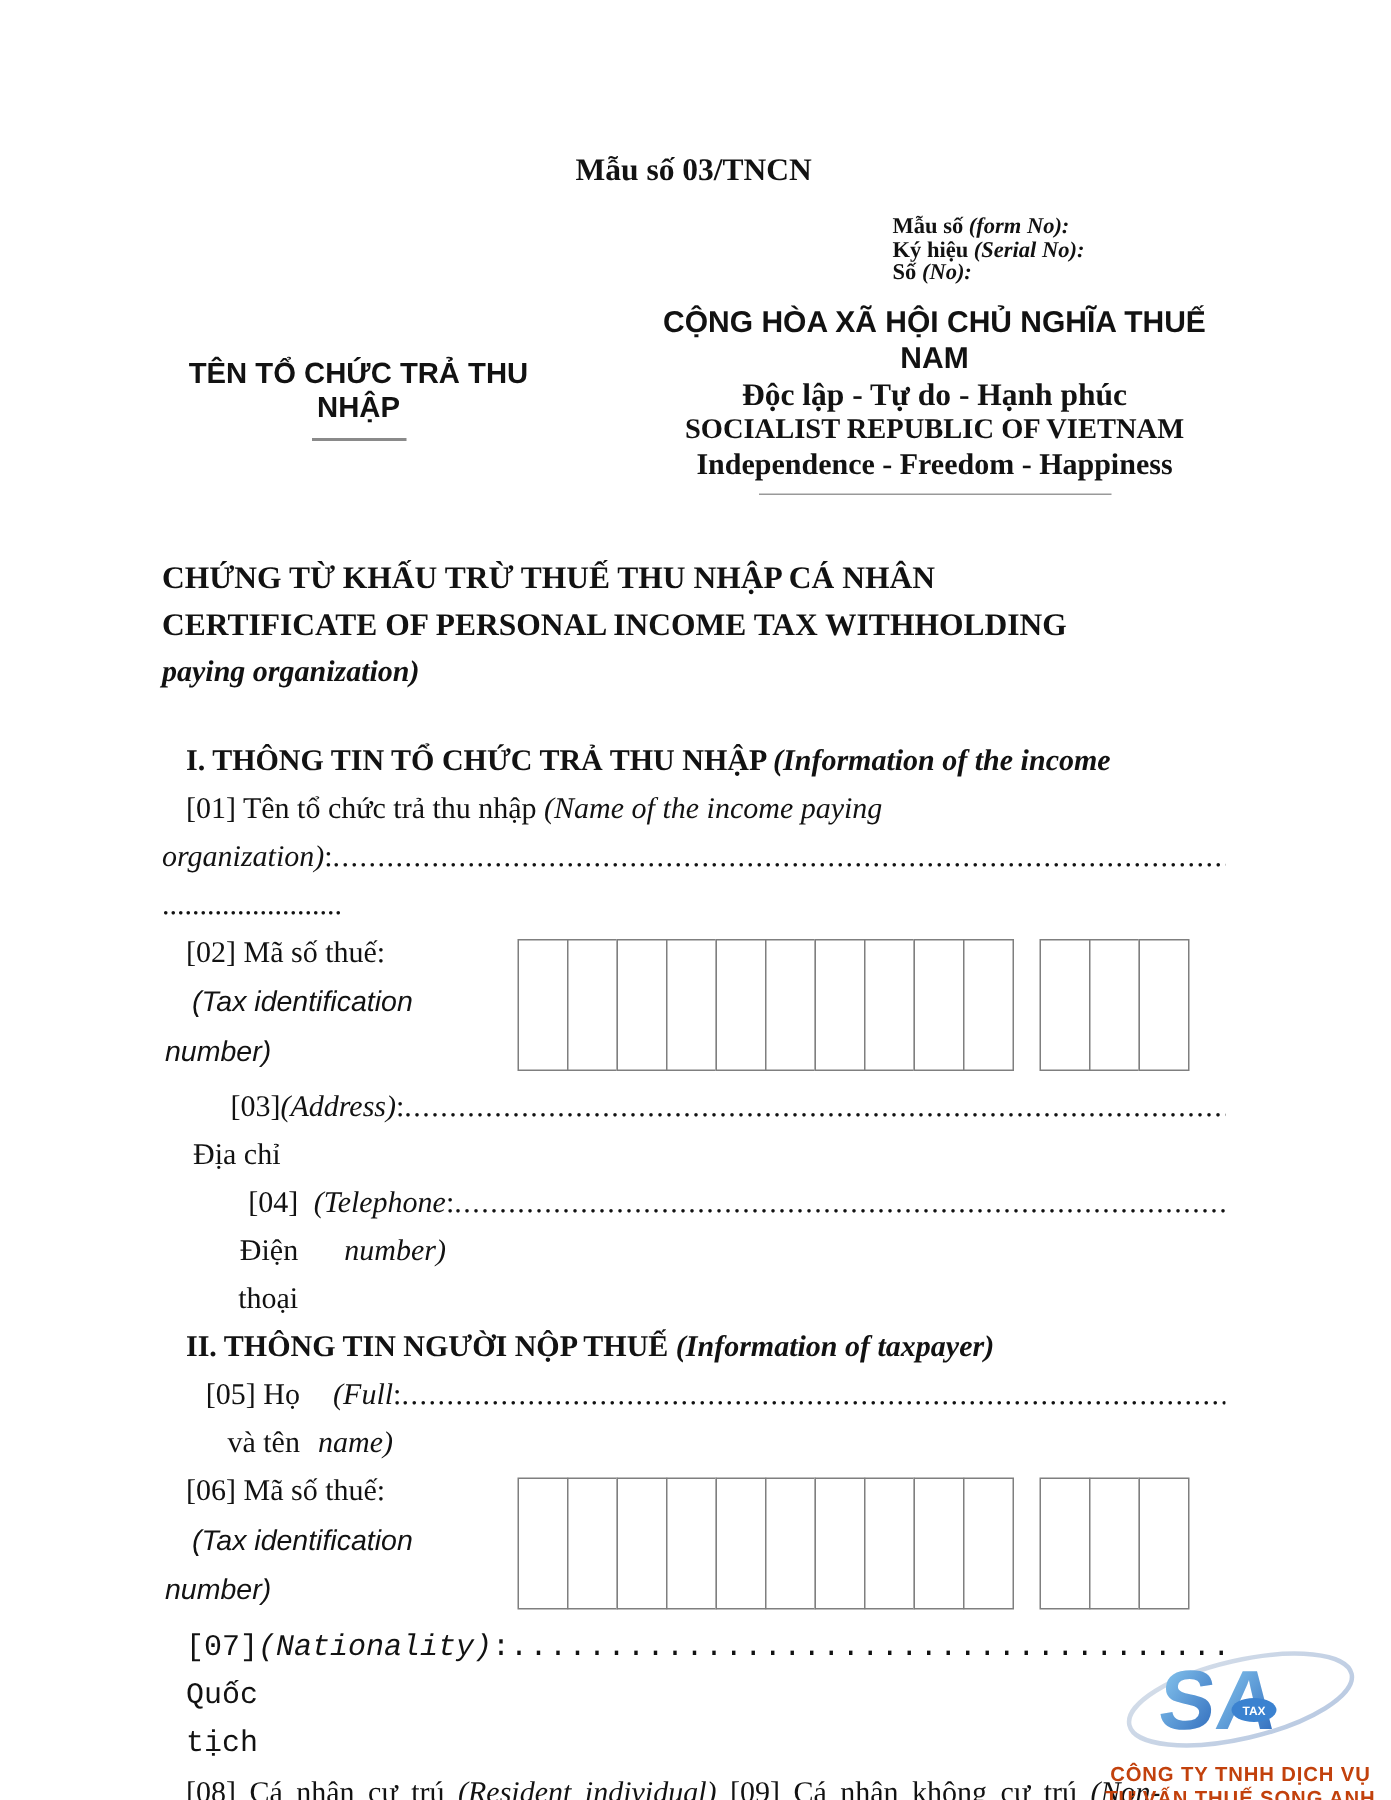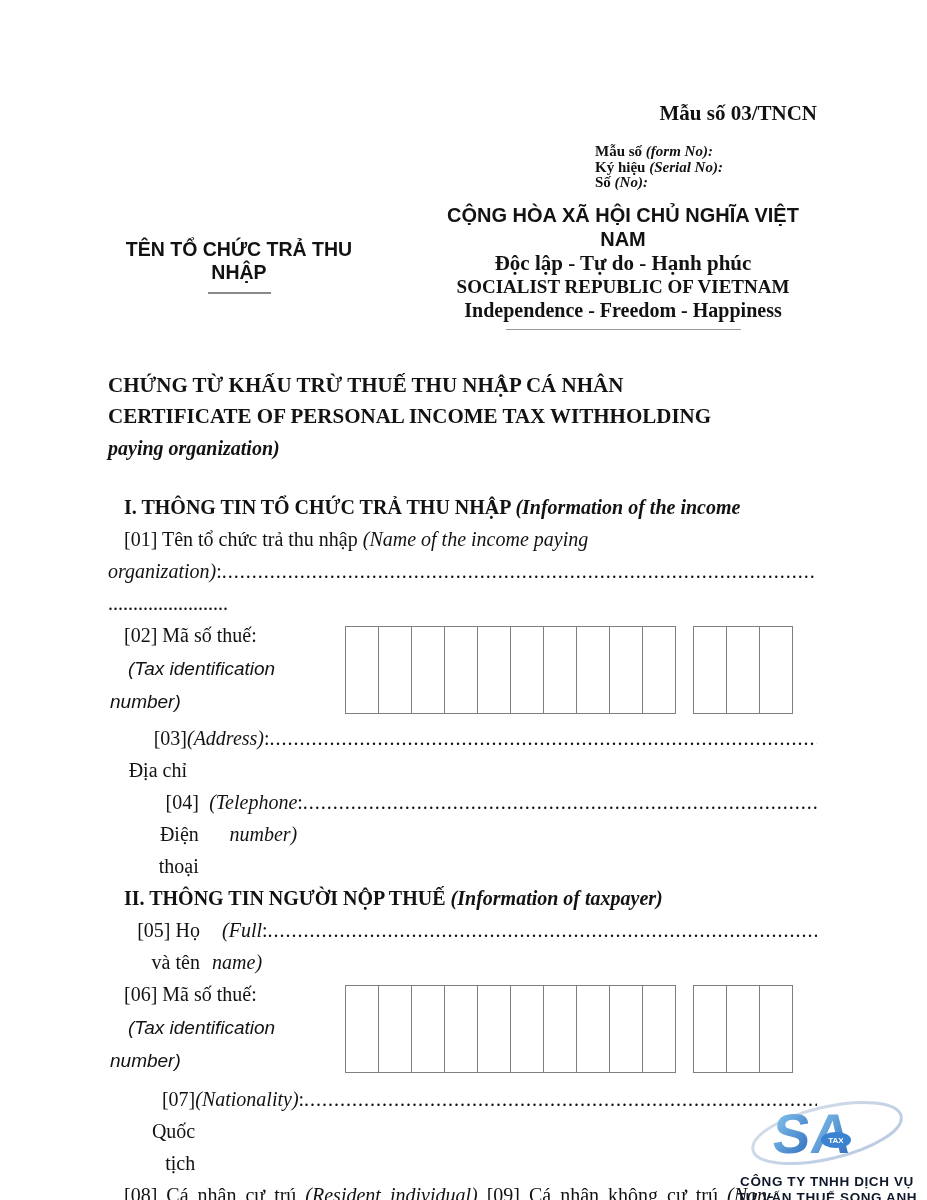--- a/index.html
+++ b/index.html
@@ -14,21 +14,21 @@
     font-family:"Liberation Serif", serif;
     color:#121212;
     overflow:hidden;
   }
   .it { font-style:italic; }
   .sans-it { font-family:"Liberation Sans", sans-serif; font-style:italic; }
 
   
   .badge {
     margin-top:100px;
-    text-align:right;
+    text-align:center;
     font-weight:bold;
     font-size:21px;
     line-height:26px;
   }
   .meta-block {
     margin-top:18px;
     margin-left:487px;
     font-weight:bold;
     font-size:15px;
     line-height:15.5px;
@@ -84,36 +84,36 @@
   .grp-sub { margin-left:17px; }
   .cell {
     width:34px; height:88px;
     border:1px solid #7f7f7f;
     margin-left:-1px;
     background:#ffffff;
     box-sizing:border-box;
   }
   .grp .cell:first-child { margin-left:0; }
   .mt4 { margin-top:4px; }
-  .mt6 { margin-top:6px; }
+  .mt6 { margin-top:6px;font-family:Liberation Mono, monospace; }
 
   
   .logo {
     position:absolute;
     left:731px; top:1096px;
     width:192px;
     text-align:center;
   }
   .logo-company {
     font-family:"Liberation Sans", sans-serif;
     font-weight:bold;
     font-size:13.5px;
     line-height:15.5px;
     letter-spacing:0.6px;
-    color:#0f172a;
+    color:#c2410c;
     white-space:nowrap;
   }
 </style>
 </head>
 <body>
 
 <div class="page">
 
   <div class="badge">Mẫu số 03/TNCN</div>
 
@@ -122,21 +122,21 @@
     <div><span>Ký hiệu </span><span class="it">(Serial No):</span></div>
     <div><span>Số </span><span class="it">(No):</span></div>
   </div>
 
   <div class="header-row">
     <div class="org-col">
       <div>TÊN TỔ CHỨC TRẢ THU NHẬP</div>
       <div class="org-divider"></div>
     </div>
     <div class="nat-col">
-      <div class="nat-l1">CỘNG HÒA XÃ HỘI CHỦ NGHĨA VIỆT NAM</div>
+      <div class="nat-l1">CỘNG HÒA XÃ HỘI CHỦ NGHĨA THUẾ NAM</div>
       <div class="nat-l2">Độc lập - Tự do - Hạnh phúc</div>
       <div class="nat-l3">SOCIALIST REPUBLIC OF VIETNAM</div>
       <div class="nat-l4">Independence - Freedom - Happiness</div>
       <div class="nat-divider"></div>
     </div>
   </div>
 
   <div class="doc-title">
     <div>CHỨNG TỪ KHẤU TRỪ THUẾ THU NHẬP CÁ NHÂN</div>
     <div>CERTIFICATE OF PERSONAL INCOME TAX WITHHOLDING</div>

